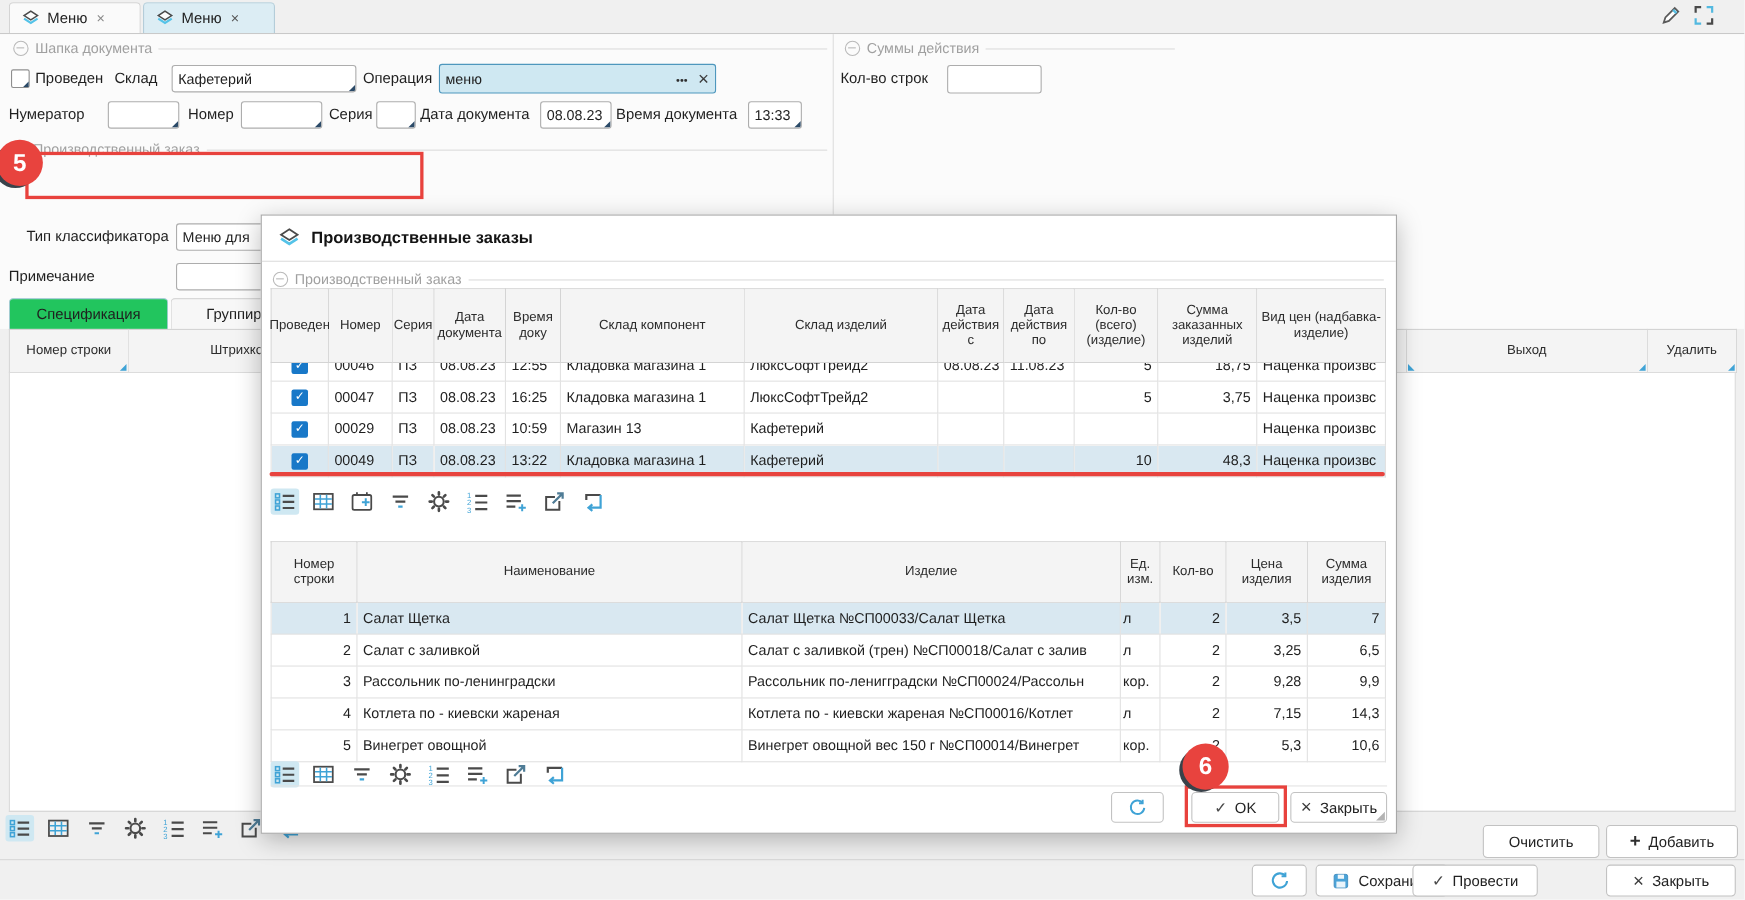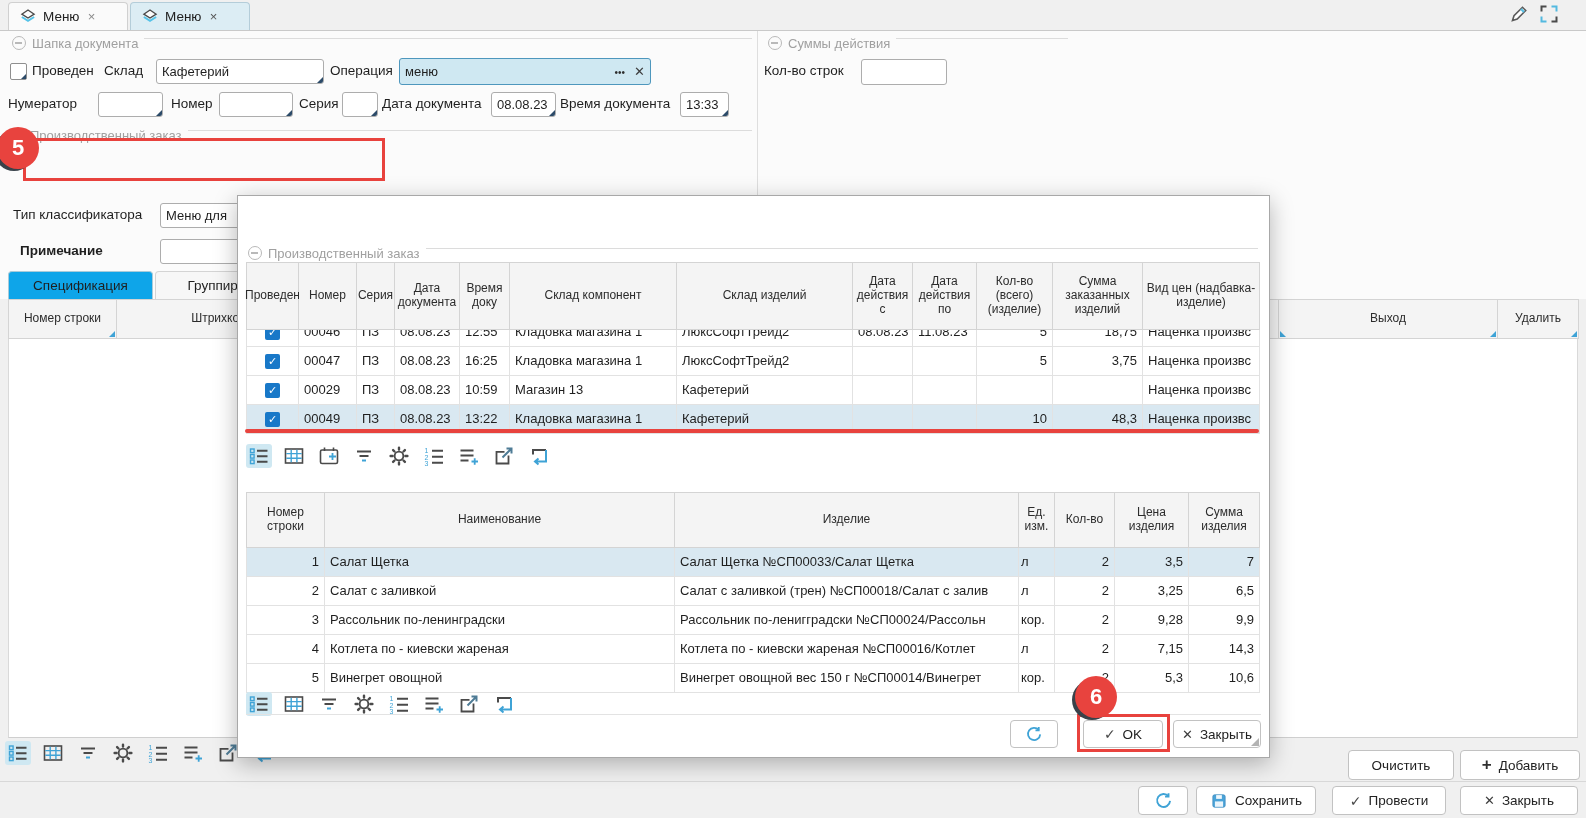--- a/index.html
+++ b/index.html
@@ -9,21 +9,21 @@
   
   .tabbar{position:absolute;left:0;top:0;width:1586px;height:30px;background:#f0f0f0;border-bottom:1px solid #c9c9c9;}
   .tab{position:absolute;top:2px;height:27px;display:flex;align-items:center;gap:6px;padding:0 10px;
     border:1px solid #d0d0d0;border-bottom:none;border-radius:4px 4px 0 0;background:#fafafa;}
   .tab.active{background:#dcedf4;border-color:#b4cdd9;}
   .tab-label{font-size:13.5px;color:#222;}
   .tab-close{color:#8a8a8a;font-size:13px;width:12px;text-align:center;cursor:default;}
   .tab-close::after{content:"×";}
   .tab.active .tab-close{color:#555;}
   
-  .grp{position:absolute;display:flex;align-items:flex-start;gap:6px;color:#a0a0a0;font-size:13px;white-space:nowrap;}
+  .grp{position:absolute;display:flex;align-items:center;gap:6px;color:#a0a0a0;font-size:13px;white-space:nowrap;}
   .grp::after{content:'';flex:1;border-top:1px solid #dcdcdc;margin-top:2px;}
   .collapse-ic{width:12px;height:12px;border:1px solid #b9b9b9;border-radius:50%;position:relative;flex:none;}
   .collapse-ic::after{content:'';position:absolute;left:2px;top:5px;width:7px;height:1.5px;background:#b9b9b9;}
   .lbl{position:absolute;font-size:13.5px;color:#1f1f1f;white-space:nowrap;}
   .fld{position:absolute;background:#fff;border:1px solid #adadad;border-radius:3px;
     font-size:13px;padding:0 5px;display:flex;align-items:center;overflow:hidden;white-space:nowrap;}
   .fld.fold::after{content:'';position:absolute;right:0;bottom:0;
     border-left:6px solid transparent;border-bottom:6px solid #2b4a68;}
   .cbx{position:absolute;width:15px;height:15px;background:#fff;border:1px solid #8f8f8f;border-radius:2px;}
   .cbx::after{content:'';position:absolute;right:0;bottom:0;border-left:5px solid transparent;border-bottom:5px solid #2b4a68;}
@@ -54,21 +54,21 @@
   .cb{display:inline-block;width:15px;height:15px;background:#1878c8;border-radius:2px;
     color:#fff;font-size:11px;line-height:15px;text-align:center;vertical-align:middle;}
   .cb::after{content:"✓";}
   .tri-br::after{content:'';position:absolute;right:1px;bottom:1px;
     border-left:6px solid transparent;border-bottom:6px solid #3fa3d6;}
   .tri-bl::before{content:'';position:absolute;left:1px;bottom:1px;
     border-right:6px solid transparent;border-bottom:6px solid #3fa3d6;}
   
   .subtab{position:absolute;display:flex;align-items:center;justify-content:center;
     border:1px solid #d4d4d4;border-bottom:none;border-radius:4px 4px 0 0;background:#f7f7f7;font-size:13.5px;}
-  .subtab.active{background:#0ea5e9;border-color:#a9cbd9;}
+  .subtab.active{background:#22c55e;border-color:#a9cbd9;}
   
   .tbar{position:absolute;display:flex;align-items:center;gap:9px;}
   .tbtn{width:26px;height:24px;display:flex;align-items:center;justify-content:center;border-radius:3px;}
   .tbtn.on{background:#cfe8f2;}
   .ic{width:22px;height:22px;}
   
   .modal{position:absolute;left:237px;top:195px;width:1031px;height:561px;background:#fff;
     border:1px solid #a8a8a8;box-shadow:0 6px 22px rgba(0,0,0,.28);z-index:100;}
   .modal-title{position:absolute;left:0;top:0;width:100%;height:42px;border-bottom:1px solid #dcdcdc;
     display:flex;align-items:center;gap:9px;padding-left:14px;box-sizing:border-box;}
@@ -211,23 +211,23 @@
   <div class="fld fold" style="left:342px;top:92px;width:24px;height:23px;"></div>
   <div class="lbl" style="left:382px;top:96px;">Дата документа</div>
   <div class="fld fold" style="left:491px;top:92px;width:53px;height:23px;">08.08.23</div>
   <div class="lbl" style="left:560px;top:96px;">Время документа</div>
   <div class="fld fold" style="left:680px;top:92px;width:37px;height:23px;">13:33</div>
 
   <div class="grp" style="left:30px;top:128px;width:722px;">
     <span>Производственный заказ</span>
   </div>
 
-  <div class="lbl" style="left:13px;top:207px;text-align:center;">Тип классификатора</div>
+  <div class="lbl" style="left:24px;top:207px;text-align:center;">Тип классификатора</div>
   <div class="fld" style="left:160px;top:203px;width:148px;height:23px;">Меню для</div>
-  <div class="lbl" style="left:20px;top:243px;font-weight:bold;">Примечание</div>
+  <div class="lbl" style="left:8px;top:243px;">Примечание</div>
   <div class="fld" style="left:160px;top:239px;width:148px;height:23px;"></div>
 
   <div class="subtab active" style="left:8px;top:271px;width:143px;height:27px;">Спецификация</div>
   <div class="subtab" style="left:155px;top:271px;width:128px;height:27px;">Группиров</div>
 
   <table class="grid abs" style="left:8px;top:299px;width:1570px;">
     <colgroup>
         <col style="width:108px">
         <col style="width:204px">
         <col style="width:958px">
@@ -315,30 +315,36 @@
     <svg class="ic" style="width:19px;height:19px;">
         <use href="#i-refresh"></use>
       </svg>
   </div>
   <div class="btn" style="left:1196px;top:786px;width:118px;height:27px;">
     <svg class="ic" style="width:18px;height:18px;">
         <use href="#i-save"></use>
       </svg>
     <span>Сохранить</span>
   </div>
-  <div class="btn" style="left:1332px;top:786px;width:112px;height:27px;">
+  <div class="btn" style="left:1284px;top:786px;width:112px;height:27px;">
     <span class="g-check"></span>
     <span>Провести</span>
   </div>
   <div class="btn" style="left:1460px;top:786px;width:116px;height:27px;">
     <span class="g-x"></span>
     <span>Закрыть</span>
   </div>
 
   <div class="modal">
+    <div class="modal-title">
+      <svg class="ic">
+          <use href="#i-layers"></use>
+        </svg>
+      <span class="t">Производственные заказы</span>
+    </div>
     <div class="grp" style="left:10px;top:50px;width:1010px;">
       <span class="collapse-ic"></span>
       <span>Производственный заказ</span>
     </div>
 
     <table class="grid abs" style="left:8px;top:66px;width:1013px;">
       <colgroup>
         <col style="width:52px">
           <col style="width:58px">
           <col style="width:38px">

